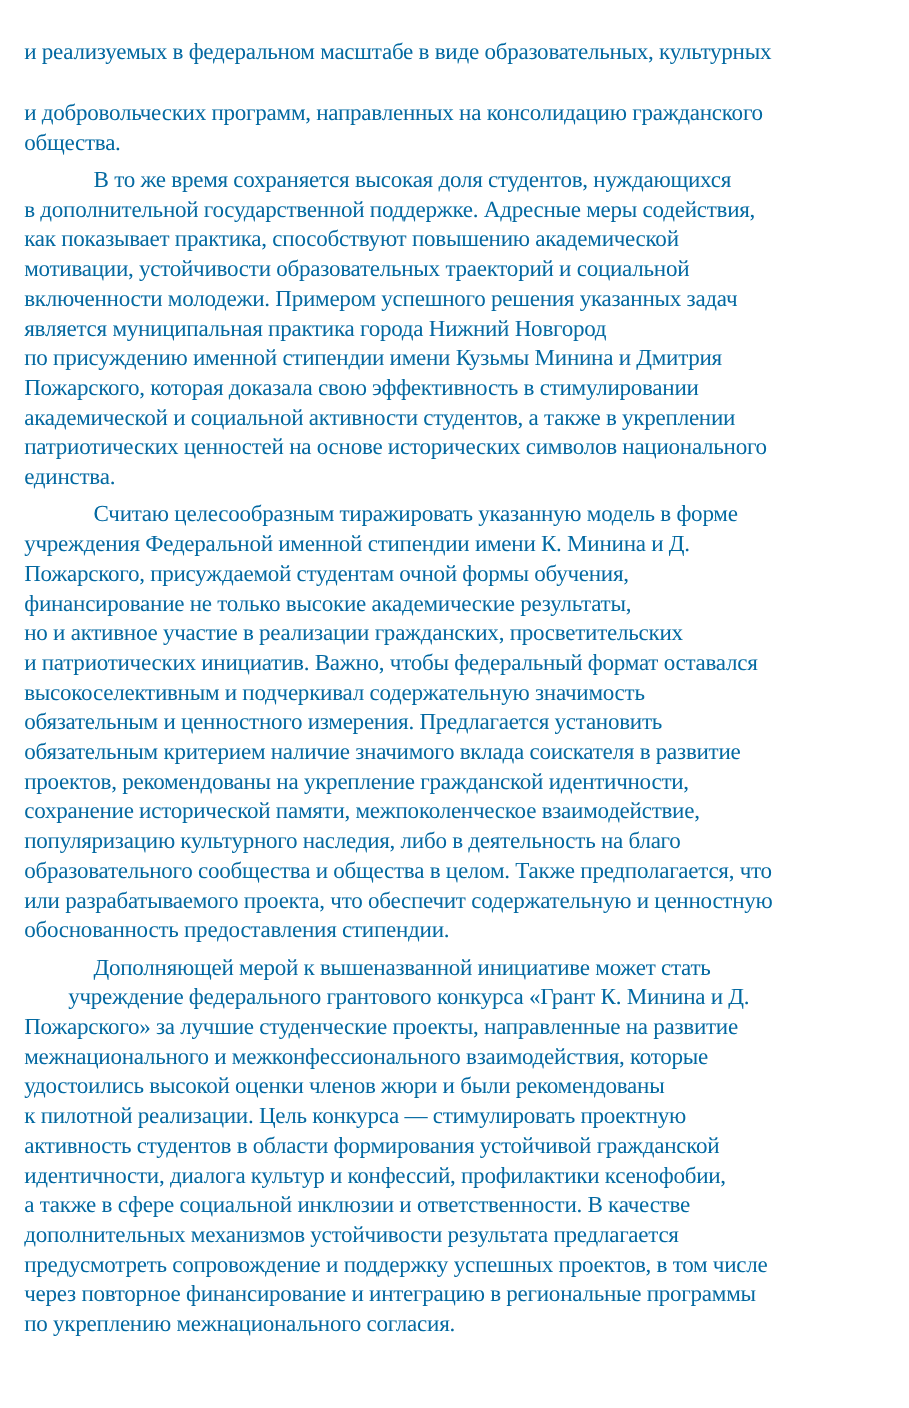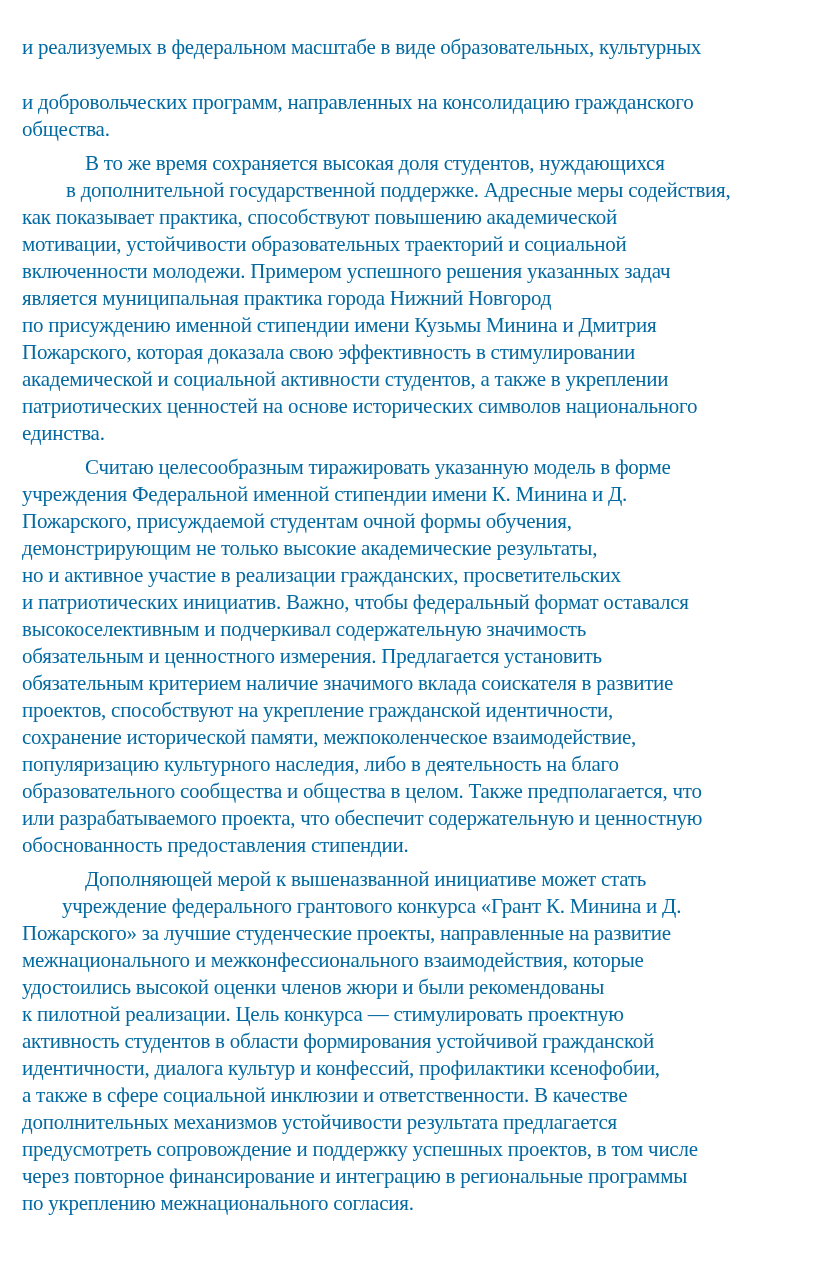--- a/index.html
+++ b/index.html
@@ -23,42 +23,42 @@
 <body>
 
 <div class="page" id="page">
     <div class="para">
       <span class="line" style="white-space: nowrap; word-spacing: 0px; text-align-last: left;">и реализуемых в федеральном масштабе в виде образовательных, культурных</span>
       <span class="line" style="white-space: nowrap; word-spacing: 0px; text-align-last: left; margin-top: 28px;">и добровольческих программ, направленных на консолидацию гражданского</span>
       <span class="line last" style="white-space: nowrap;">общества.</span>
     </div>
     <div class="para">
       <span class="line indent" style="white-space: nowrap; word-spacing: 0px; text-align-last: left;">В то же время сохраняется высокая доля студентов, нуждающихся</span>
-      <span class="line" style="white-space: nowrap; word-spacing: 0px; text-align-last: left; margin-left: 44px;">в дополнительной государственной поддержке. Адресные меры содействия,</span>
+      <span class="line" style="white-space: nowrap; word-spacing: 0px; text-align-last: left;">в дополнительной государственной поддержке. Адресные меры содействия,</span>
       <span class="line" style="white-space: nowrap; word-spacing: 0px; text-align-last: left;">как показывает практика, способствуют повышению академической</span>
       <span class="line" style="white-space: nowrap; word-spacing: 0px; text-align-last: left;">мотивации, устойчивости образовательных траекторий и социальной</span>
       <span class="line" style="white-space: nowrap; word-spacing: 0px; text-align-last: left;">включенности молодежи. Примером успешного решения указанных задач</span>
       <span class="line" style="white-space: nowrap; word-spacing: 0px; text-align-last: left;">является муниципальная практика города Нижний Новгород</span>
       <span class="line" style="white-space: nowrap; word-spacing: 0px; text-align-last: left;">по присуждению именной стипендии имени Кузьмы Минина и Дмитрия</span>
       <span class="line" style="white-space: nowrap; word-spacing: 0px; text-align-last: left;">Пожарского, которая доказала свою эффективность в стимулировании</span>
       <span class="line" style="white-space: nowrap; word-spacing: 0px; text-align-last: left;">академической и социальной активности студентов, а также в укреплении</span>
       <span class="line" style="white-space: nowrap; word-spacing: 0px; text-align-last: left;">патриотических ценностей на основе исторических символов национального</span>
       <span class="line last" style="white-space: nowrap;">единства.</span>
     </div>
     <div class="para">
       <span class="line indent" style="white-space: nowrap; word-spacing: 0px; text-align-last: left;">Считаю целесообразным тиражировать указанную модель в форме</span>
       <span class="line" style="white-space: nowrap; word-spacing: 0px; text-align-last: left;">учреждения Федеральной именной стипендии имени К. Минина и Д.</span>
       <span class="line" style="white-space: nowrap; word-spacing: 0px; text-align-last: left;">Пожарского, присуждаемой студентам очной формы обучения,</span>
-      <span class="line" style="white-space: nowrap; word-spacing: 0px; text-align-last: left;">демонстрирующим не только высокие академические результаты,</span>
+      <span class="line" style="white-space: nowrap; word-spacing: 0px; text-align-last: left;">финансирование не только высокие академические результаты,</span>
       <span class="line" style="white-space: nowrap; word-spacing: 0px; text-align-last: left;">но и активное участие в реализации гражданских, просветительских</span>
       <span class="line" style="white-space: nowrap; word-spacing: 0px; text-align-last: left;">и патриотических инициатив. Важно, чтобы федеральный формат оставался</span>
       <span class="line" style="white-space: nowrap; word-spacing: 0px; text-align-last: left;">высокоселективным и подчеркивал содержательную значимость</span>
       <span class="line" style="white-space: nowrap; word-spacing: 0px; text-align-last: left;">обязательным и ценностного измерения. Предлагается установить</span>
       <span class="line" style="white-space: nowrap; word-spacing: 0px; text-align-last: left;">обязательным критерием наличие значимого вклада соискателя в развитие</span>
-      <span class="line" style="white-space: nowrap; word-spacing: 0px; text-align-last: left;">проектов, способствуют на укрепление гражданской идентичности,</span>
+      <span class="line" style="white-space: nowrap; word-spacing: 0px; text-align-last: left;">проектов, рекомендованы на укрепление гражданской идентичности,</span>
       <span class="line" style="white-space: nowrap; word-spacing: 0px; text-align-last: left;">сохранение исторической памяти, межпоколенческое взаимодействие,</span>
       <span class="line" style="white-space: nowrap; word-spacing: 0px; text-align-last: left;">популяризацию культурного наследия, либо в деятельность на благо</span>
       <span class="line" style="white-space: nowrap; word-spacing: 0px; text-align-last: left;">образовательного сообщества и общества в целом. Также предполагается, что</span>
       <span class="line" style="white-space: nowrap; word-spacing: 0px; text-align-last: left;">или разрабатываемого проекта, что обеспечит содержательную и ценностную</span>
       <span class="line last" style="white-space: nowrap;">обоснованность предоставления стипендии.</span>
     </div>
     <div class="para">
       <span class="line indent" style="white-space: nowrap; word-spacing: 0px; text-align-last: left;">Дополняющей мерой к вышеназванной инициативе может стать</span>
       <span class="line" style="white-space: nowrap; word-spacing: 0px; text-align-last: left; margin-left: 40px;">учреждение федерального грантового конкурса «Грант К. Минина и Д.</span>
       <span class="line" style="white-space: nowrap; word-spacing: 0px; text-align-last: left;">Пожарского» за лучшие студенческие проекты, направленные на развитие</span>

